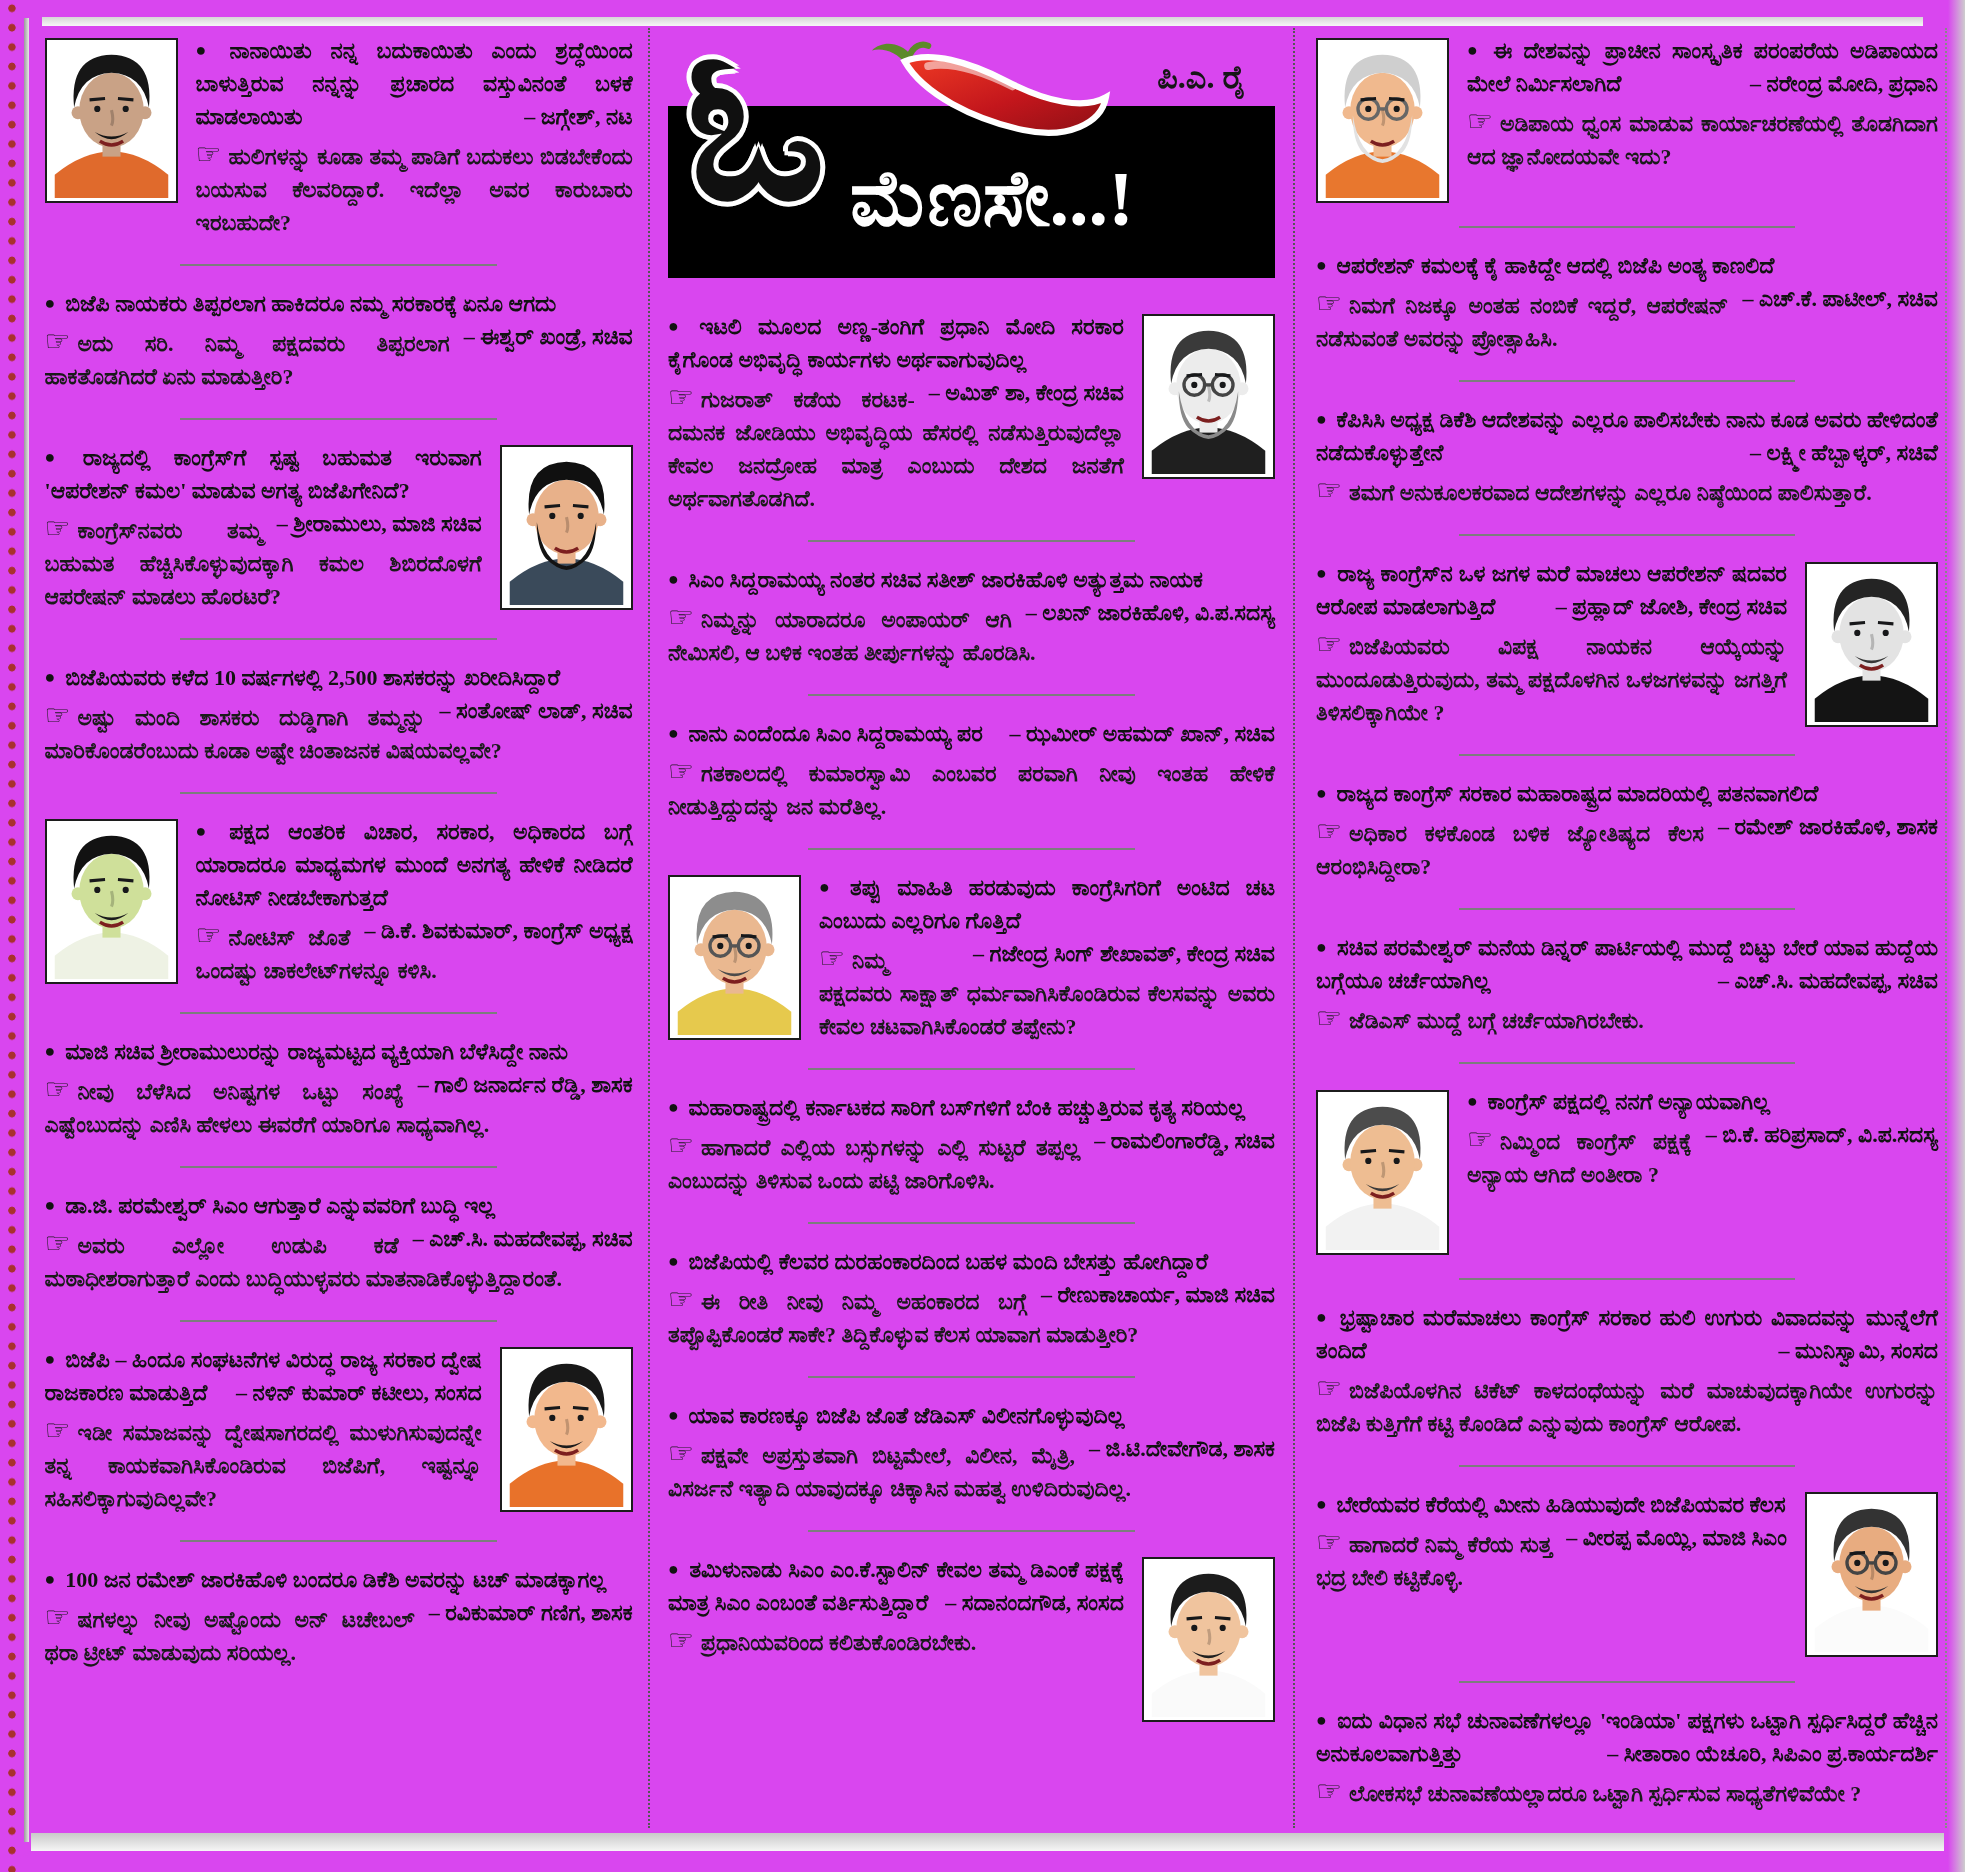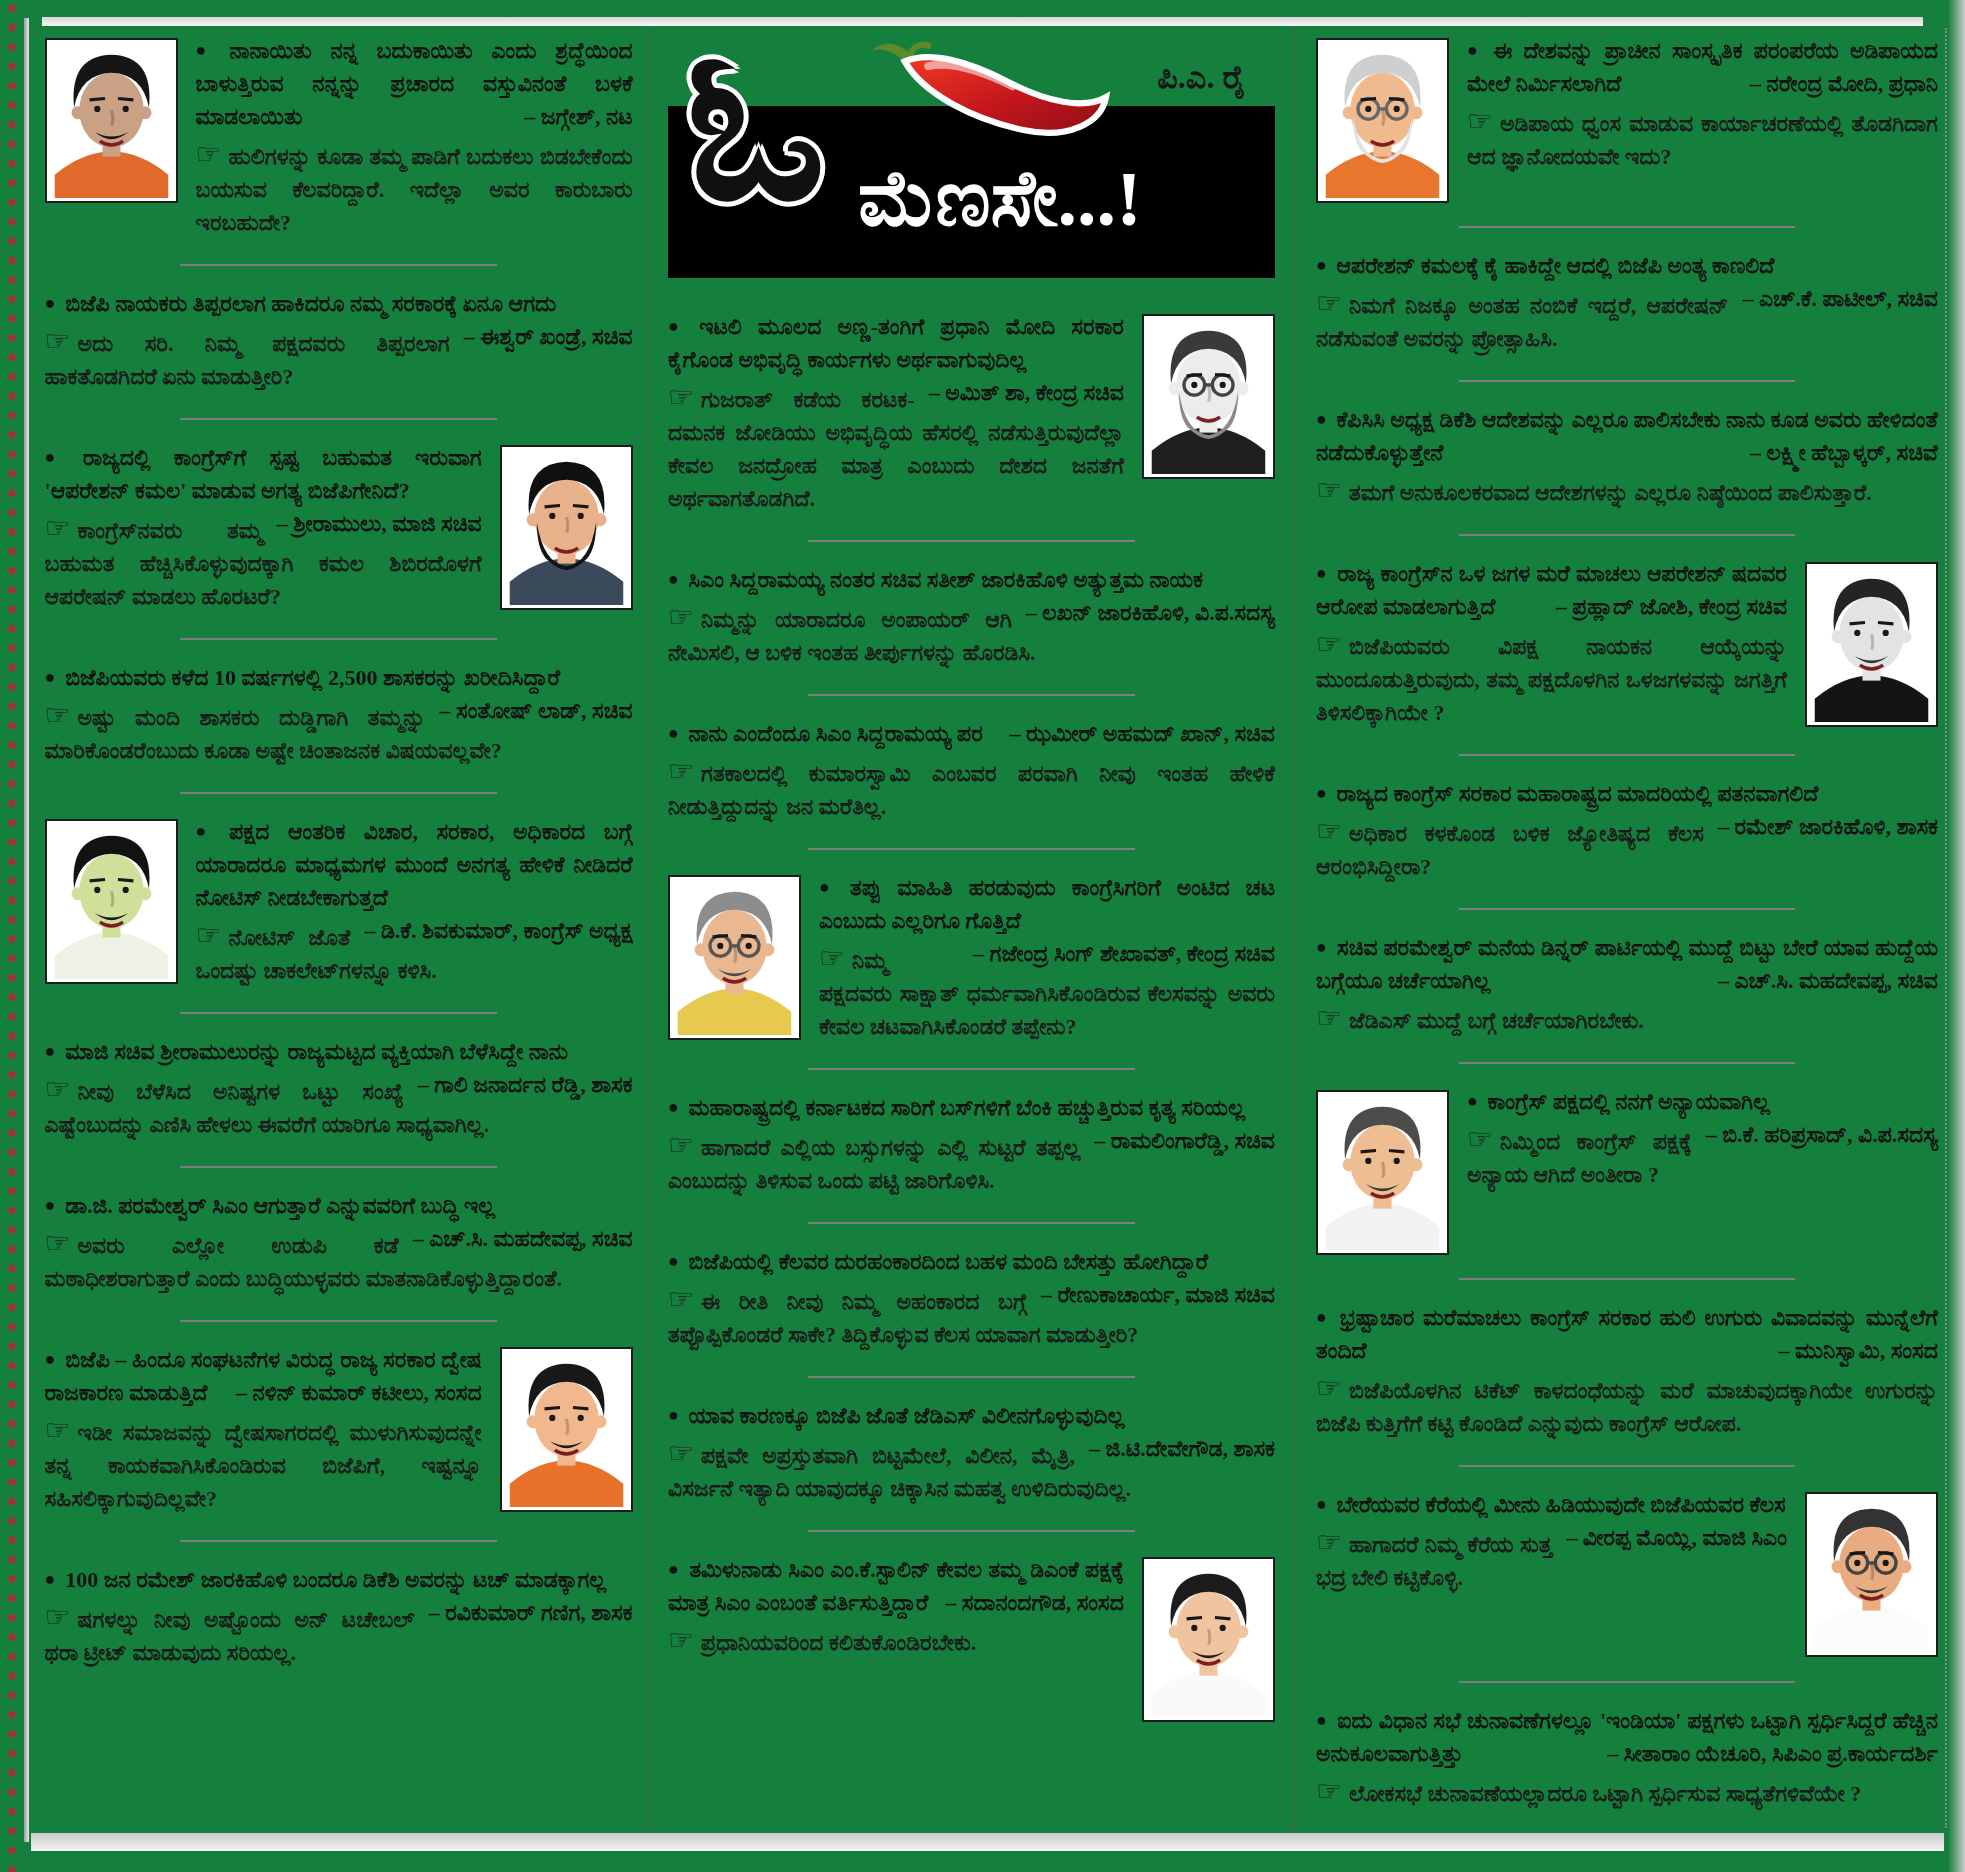--- a/index.html
+++ b/index.html
@@ -1,16 +1,16 @@
 <!DOCTYPE html>
 <html style="font-size:11px"><head>
 <meta charset="utf-8">
 <style>
   html,body{margin:0;padding:0;background:#e9e9e9;}
-  .page{position:relative;width:1965px;height:1872px;background:#15803d;overflow:hidden;
+  .page{position:relative;width:1965px;height:1872px;background:#d946ef;overflow:hidden;
         font-family:"Liberation Serif","DejaVu Sans",serif;color:#121212;}
   .red-dots{position:absolute;left:5.6px;top:0;bottom:0;width:12.5px;
         background-image:radial-gradient(circle at 6.2px 8.3px,#a8312e 3.5px,transparent 4.2px);
         background-size:12.5px 19.4px;background-repeat:repeat-y;}
   .left-edge{position:absolute;left:23.6px;top:18px;bottom:30.5px;width:5.6px;
         background:linear-gradient(90deg,#9b9b9b,#e8e8e8);}
   .top-edge{position:absolute;left:42px;right:42px;top:16.7px;height:9.7px;
         background:linear-gradient(#d6d6d6,#f7f7f7);}
   .right-edge{position:absolute;right:0;top:0;bottom:0;width:16.7px;
         background:linear-gradient(90deg,rgba(255,255,255,0),#cdcdcd);}
@@ -34,21 +34,21 @@
   .portrait{width:129px;height:161px;border:2.8px solid #1c1c1c;background:#fff;overflow:hidden;}
   .portrait.fl{float:left;margin:4.2px 18px 5.6px 0;}
   .portrait.fr{float:right;margin:4.2px 0 5.6px 18px;}
   .face{width:100%;height:100%;display:block;}
   
   .masthead{position:relative;height:244px;margin:9.7px 0 28px 0;}
   .mast-black{position:absolute;left:0;right:0;top:68px;bottom:4.2px;background:#000;}
   .big-o{position:absolute;left:18px;top:-19.4px;z-index:3;font-size:208px;line-height:1.05;font-weight:700;color:#101010;
      text-shadow:-4.9px 0 0 #fff,4.9px 0 0 #fff,0 -4.9px 0 #fff,0 4.9px 0 #fff,-3.5px -3.5px 0 #fff,3.5px -3.5px 0 #fff,-3.5px 3.5px 0 #fff,3.5px 3.5px 0 #fff;}
   .chili{position:absolute;left:156px;top:0px;width:333px;height:117px;z-index:2;}
-  .mast-title{position:absolute;left:190px;top:114px;z-index:3;font-size:78px;line-height:1.2;font-weight:700;color:#fff;
+  .mast-title{position:absolute;left:182px;top:114px;z-index:3;font-size:78px;line-height:1.2;font-weight:700;color:#fff;
      text-shadow:3.5px 3.5px 0 rgba(0,0,0,.65);}
   .mast-byline{position:absolute;right:29px;top:21px;z-index:3;font-size:32px;font-weight:700;color:#161616;}
   .hidden-defs{position:absolute;width:0;height:0;overflow:hidden;}
 </style>
 </head>
 <body>
 
 <svg class="hidden-defs" aria-hidden="true">
   <symbol id="face-sym" viewBox="0 0 100 120">
     <rect x="0" y="0" width="100" height="120" fill="#ffffff"></rect>

